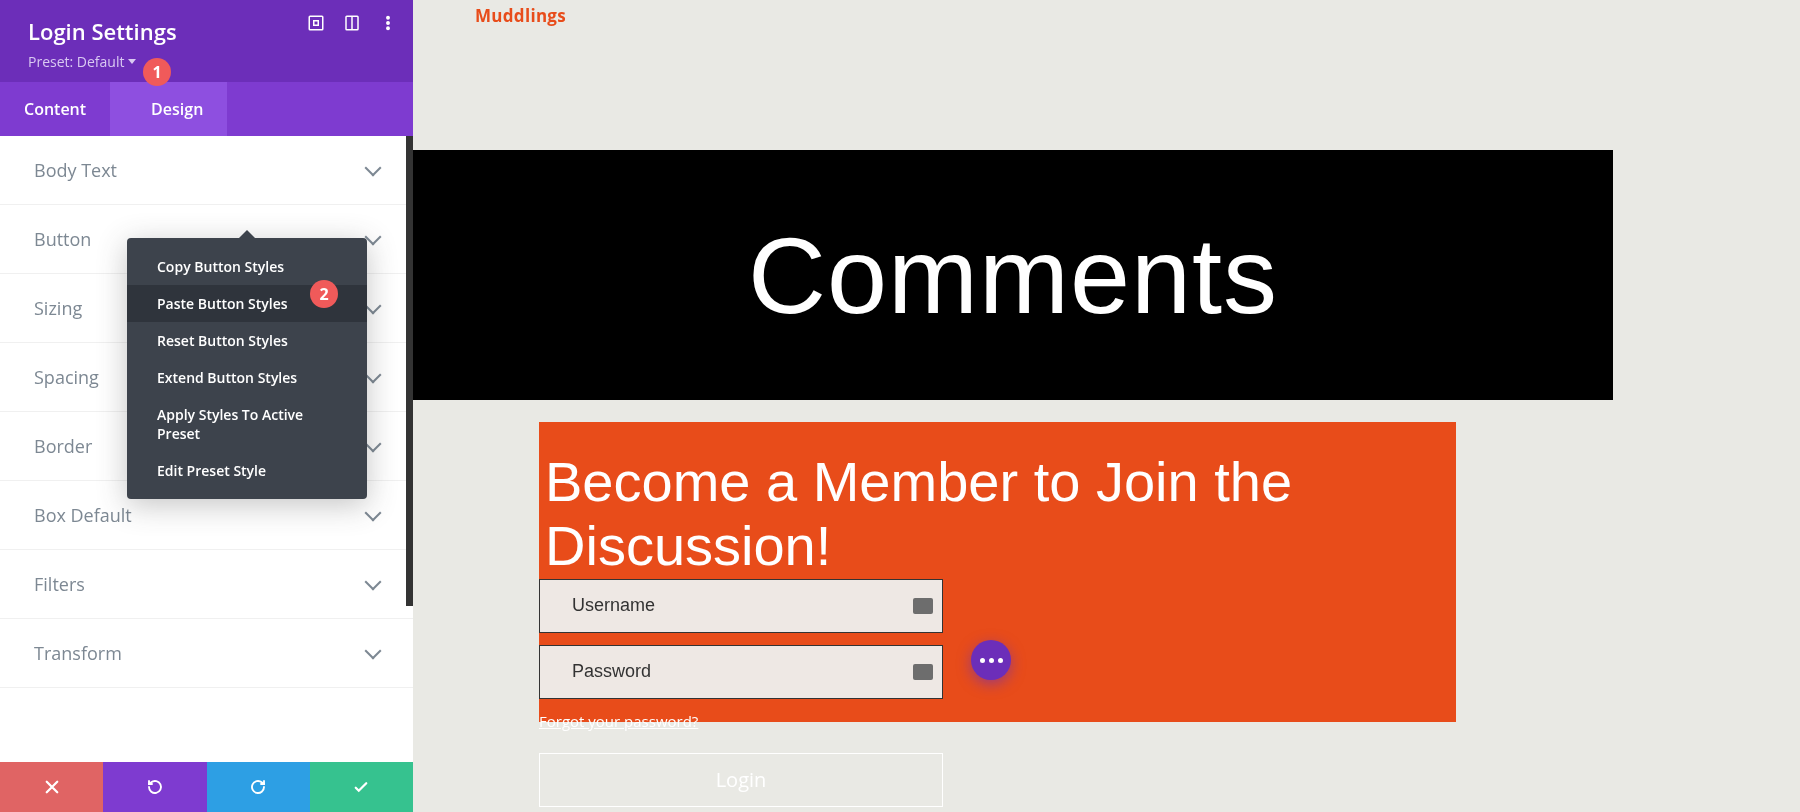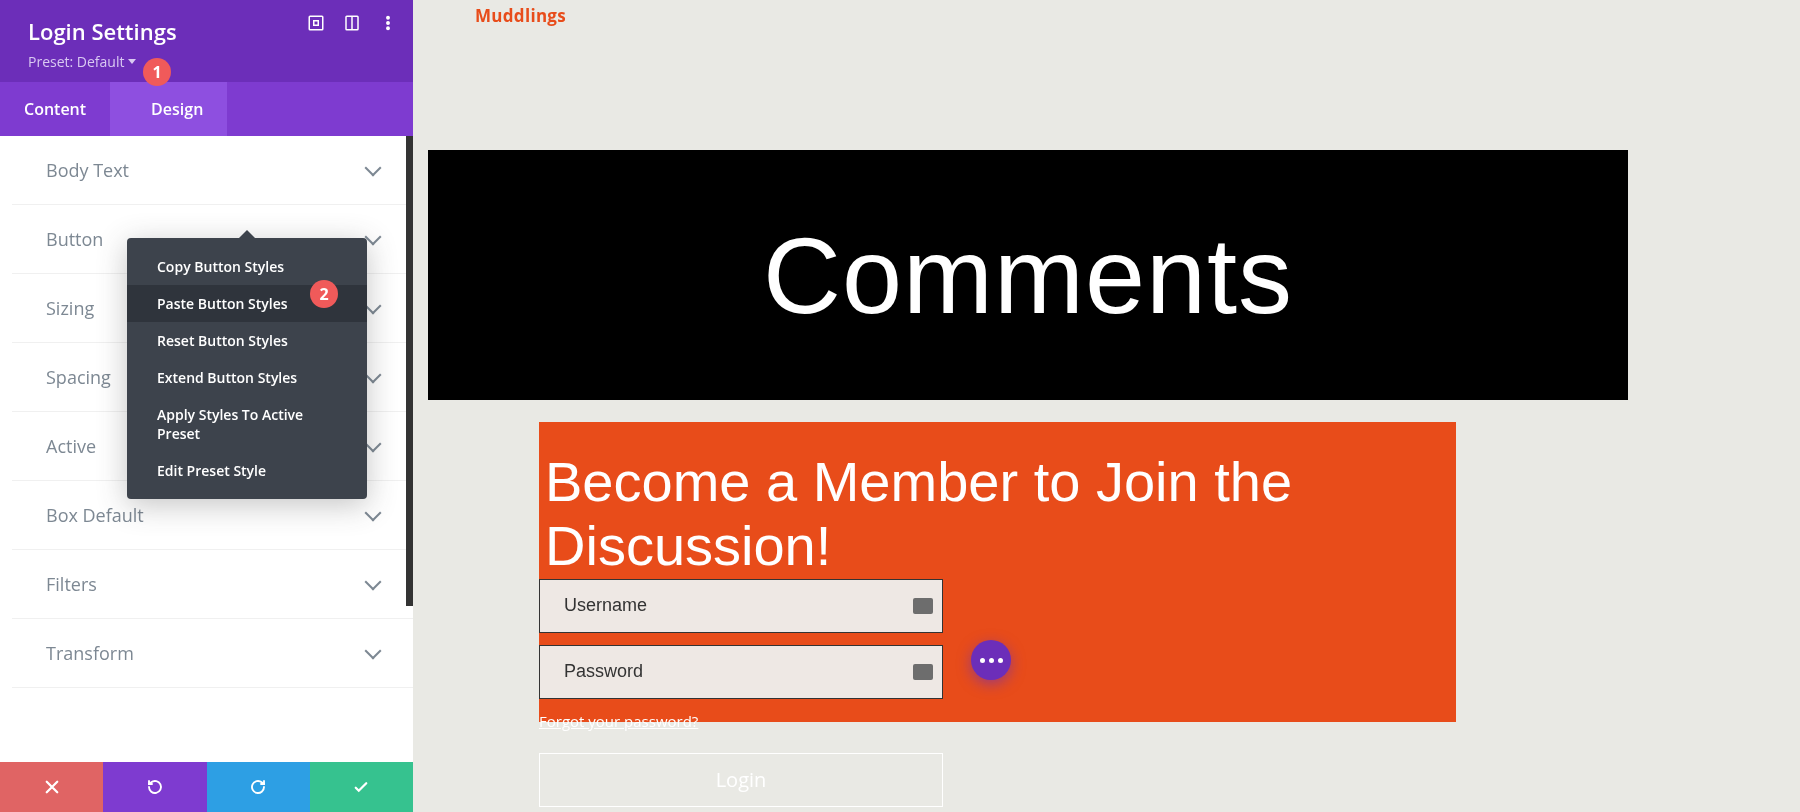--- a/index.html
+++ b/index.html
@@ -121,21 +121,21 @@
   
   .fake-scrollbar-thumb {
     position: absolute;
     right: 0;
     top: 0;
     width: 7px;
     height: 470px;
     background: #333;
     border-radius: 0;
   }
-  .panel-body-wrap { position: relative; flex: 1; overflow: hidden; margin-left: 12px; }
+  .panel-body-wrap { position: relative; flex: 1; overflow: hidden; }
 
   
   .context-menu {
     position: absolute;
     left: 127px;
     top: 238px;
     width: 240px;
     background: #3d434c;
     border-radius: 4px;
     padding: 10px 0;
@@ -216,21 +216,20 @@
     height: 250px;
     background: #000;
     color: #fff;
     display: flex;
     align-items: center;
     justify-content: center;
     font-size: 108px;
     font-weight: 400;
     font-family: Helvetica, Arial, sans-serif;
     letter-spacing: 1px;
-    margin-left: 15px;
   }
 
   
   .login-module {
     position: absolute;
     left: 126px; 
     top: 422px;
     width: 917px;
     height: 300px;
     background: #e84c1a;
@@ -250,21 +249,21 @@
     width: 404px;
     display: flex;
     flex-direction: column;
     gap: 12px;
   }
   .login-right input {
     width: 100%;
     height: 54px;
     border: 1px solid #333;
     background: #eee8e4;
-    padding: 0 24px;
+    padding: 0 32px;
     font-size: 18px;
     color: #333;
   }
   .login-right input::placeholder { color: #333; }
   .forgot-link {
     color: #fff;
     text-decoration: underline;
     font-size: 15px;
     cursor: pointer;
   }
@@ -368,21 +367,21 @@
       </div>
       <div class="option-row">
         <span>Sizing</span>
         <span class="chev"></span>
       </div>
       <div class="option-row">
         <span>Spacing</span>
         <span class="chev"></span>
       </div>
       <div class="option-row">
-        <span>Active</span>
+        <span>Border</span>
         <span class="chev"></span>
       </div>
       <div class="option-row">
         <span>Box Default</span>
         <span class="chev"></span>
       </div>
       <div class="option-row">
         <span>Filters</span>
         <span class="chev"></span>
       </div>

